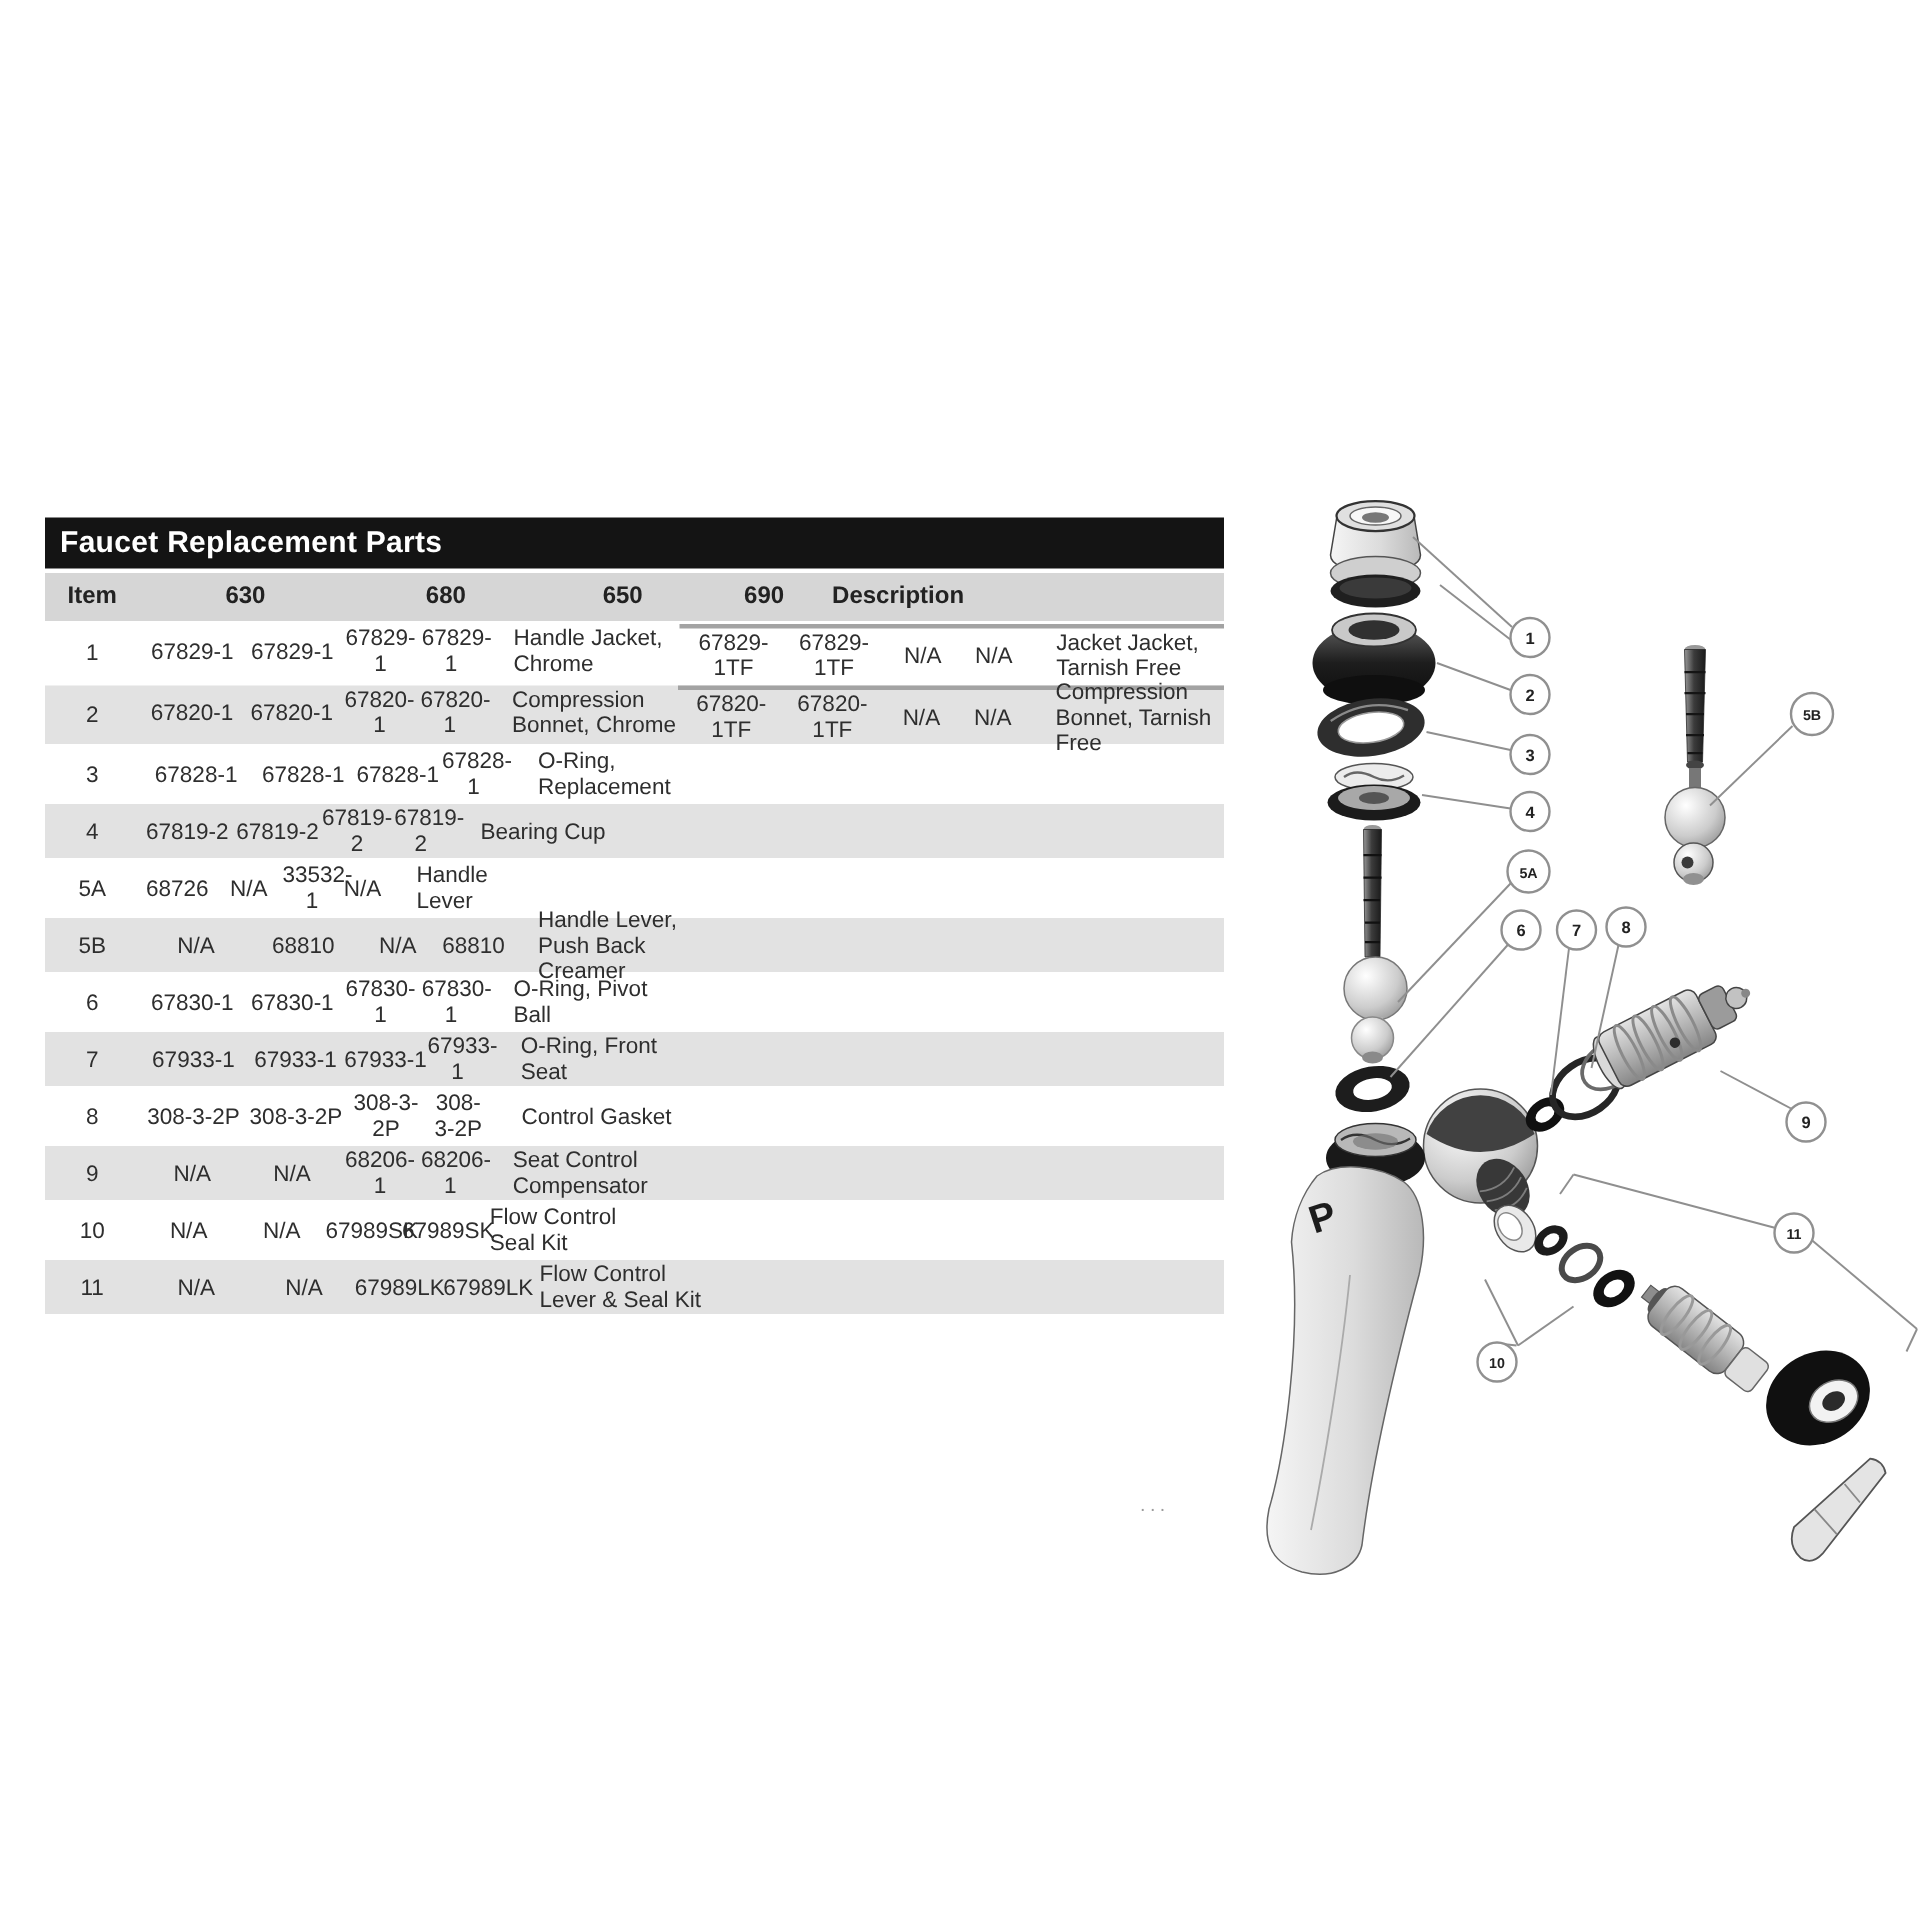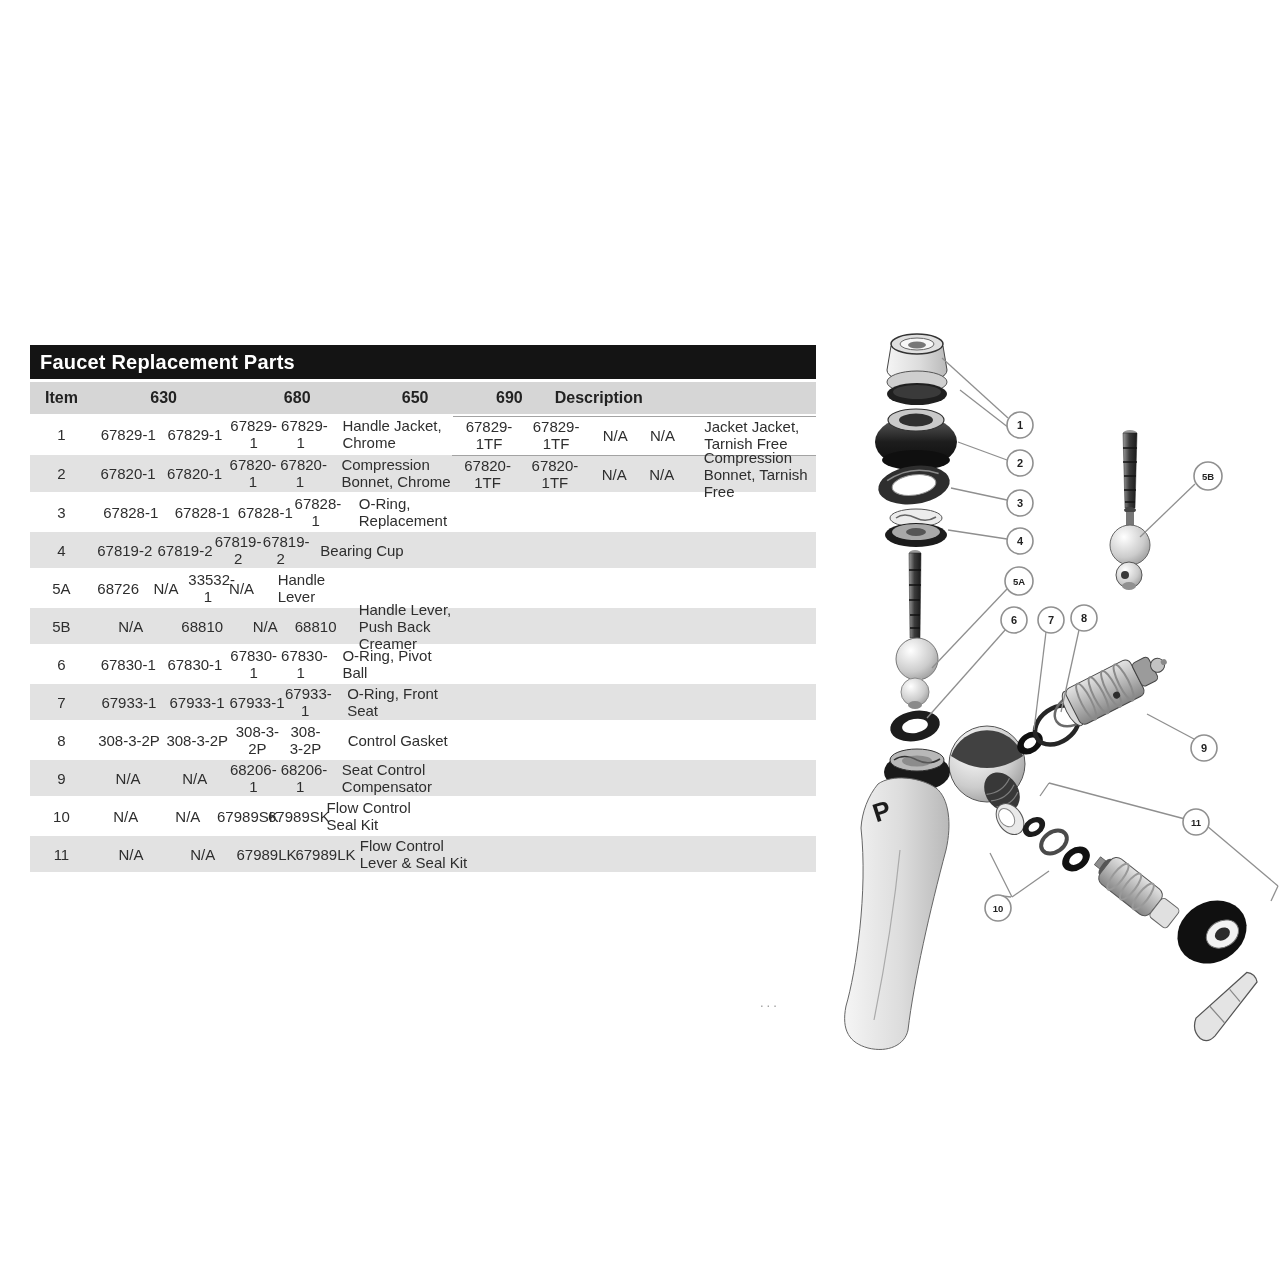--- a/index.html
+++ b/index.html
@@ -23,21 +23,21 @@
   .w3{width:14%;text-align:center;}
   .w4{width:10%;text-align:center;}
   .col-desc{flex:1;text-align:left;padding-left:6px;}
   .t-body{width:100%;}
   .t-group{display:flex;margin-bottom:2px;background:#fff;}
   .t-group.shade{background:var(--row-shade);}
   .g-item{width:8%;display:flex;align-items:center;justify-content:center;
     font-size:15px;color:var(--table-text);}
   .g-sub{flex:1;display:flex;flex-direction:row;}
   .srow{display:flex;height:36px;align-items:center;font-size:15px;color:var(--table-text);}
-  .srow + .srow{border-top:1px solid #a3a3a3;}
+  .srow + .srow{border-top:3px solid #a3a3a3;}
   .c1{width:19.6%;text-align:center;}
   .c2{width:17.4%;text-align:center;}
   .c3{width:15.2%;text-align:center;}
   .c4{width:10.9%;text-align:center;}
   .c-desc{flex:1;text-align:left;padding-left:6px;margin-left:16px;}
 
   
   .diagram{position:absolute;left:830px;top:330px;width:450px;height:760px;}
   .lead{stroke:var(--leader-line);stroke-width:1.3;fill:none;}
   .co-c{fill:#ffffff;stroke:#909090;stroke-width:1.6;}

